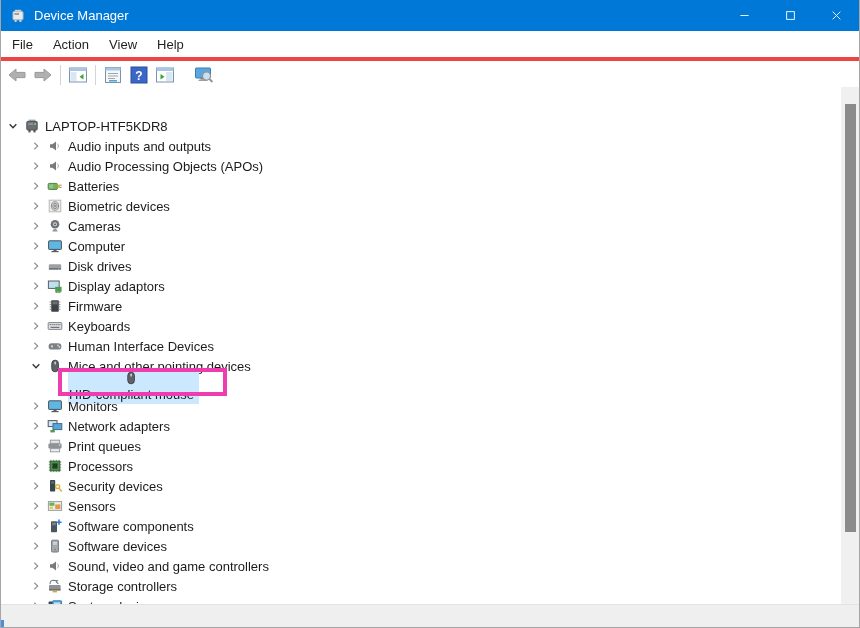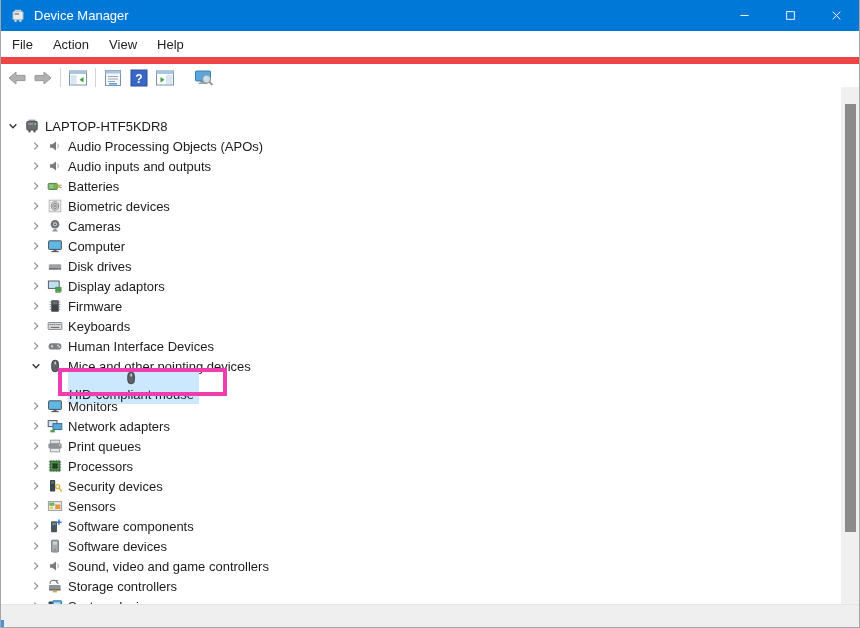--- a/index.html
+++ b/index.html
@@ -10,21 +10,21 @@
   
   .titlebar{height:31px;background:#0078D7;display:flex;align-items:center;}
   .app-icon{width:16px;height:16px;margin-left:9px;flex:none;}
   .app-icon svg{width:16px;height:16px;display:block;}
   .title{color:#fff;font-size:13px;margin-left:8px;white-space:nowrap;}
   .controls{margin-left:auto;display:flex;height:100%;}
   .ctrl{width:46px;height:100%;display:flex;align-items:center;justify-content:center;}
   .ctrl svg{width:11px;height:11px;display:block;}
   
   .menubar{height:26px;display:flex;align-items:center;padding-left:1px;
-           font-size:13px;color:#1f1f1f;background:#fff;border-bottom:7px solid #ef4444;}
+           font-size:13px;color:#1f1f1f;background:#fff;border-bottom:4px solid #ef4444;}
   .menu-item{padding:4px 10px;}
   
   .toolbar{height:28px;display:flex;align-items:center;padding-left:3px;background:#fff;
            border-bottom:1px solid #8f8f8f;}
   .tbtn{width:26px;height:24px;display:flex;align-items:center;justify-content:center;flex:none;}
   .tbtn svg{width:20px;height:20px;display:block;}
   .tsep{width:1px;height:20px;background:#d4d4d4;margin:0 4px;flex:none;}
   .tgap{margin-left:13px;}
   
   .content{position:absolute;top:87px;left:0;right:0;bottom:23px;background:#fff;overflow:hidden;}
@@ -191,36 +191,36 @@
             <svg viewBox="0 0 16 16">
               <path d="M6 4.2l4 3.8-4 3.8" fill="none" stroke="#8c8c8c" stroke-width="1.3"></path>
             </svg>
           </span>
           <span class="ticon">
             <svg viewBox="0 0 16 16">
               <path d="M3 6.2v3.6h2.4L9 12.6V3.4L5.4 6.2z" fill="#77797c"></path>
               <path d="M10.3 5.6c1.4 1.5 1.4 3.3 0 4.8" fill="none" stroke="#a9abad"></path>
             </svg>
           </span>
-          <span class="tlabel">Audio Processing Objects (APOs)</span>
+          <span class="tlabel">Audio inputs and outputs</span>
         </div>
         <div class="row">
           <span class="ind indent-1"></span>
           <span class="twisty">
             <svg viewBox="0 0 16 16">
               <path d="M6 4.2l4 3.8-4 3.8" fill="none" stroke="#8c8c8c" stroke-width="1.3"></path>
             </svg>
           </span>
           <span class="ticon">
             <svg viewBox="0 0 16 16">
               <path d="M3 6.2v3.6h2.4L9 12.6V3.4L5.4 6.2z" fill="#77797c"></path>
               <path d="M10.3 5.6c1.4 1.5 1.4 3.3 0 4.8" fill="none" stroke="#a9abad"></path>
             </svg>
           </span>
-          <span class="tlabel">Audio inputs and outputs</span>
+          <span class="tlabel">Audio Processing Objects (APOs)</span>
         </div>
         <div class="row">
           <span class="ind indent-1"></span>
           <span class="twisty">
             <svg viewBox="0 0 16 16">
               <path d="M6 4.2l4 3.8-4 3.8" fill="none" stroke="#8c8c8c" stroke-width="1.3"></path>
             </svg>
           </span>
           <span class="ticon">
             <svg viewBox="0 0 16 16">

